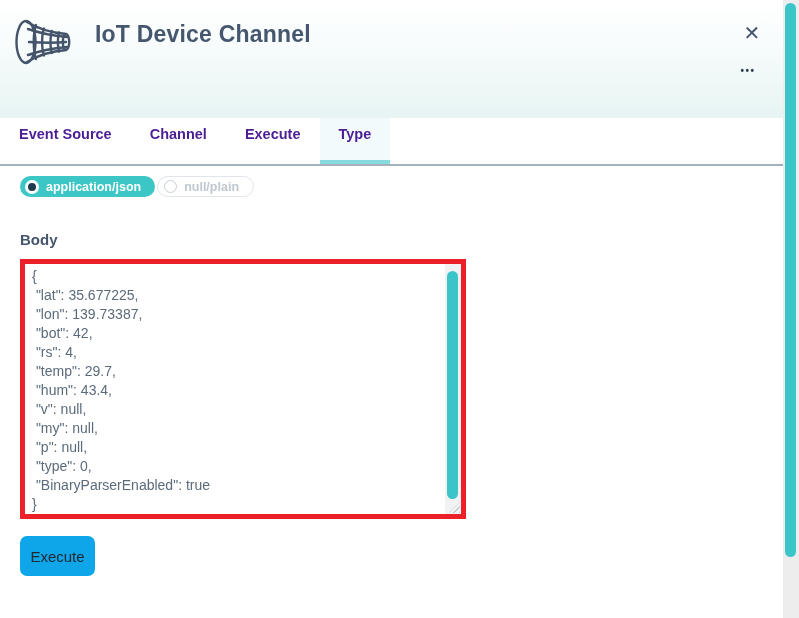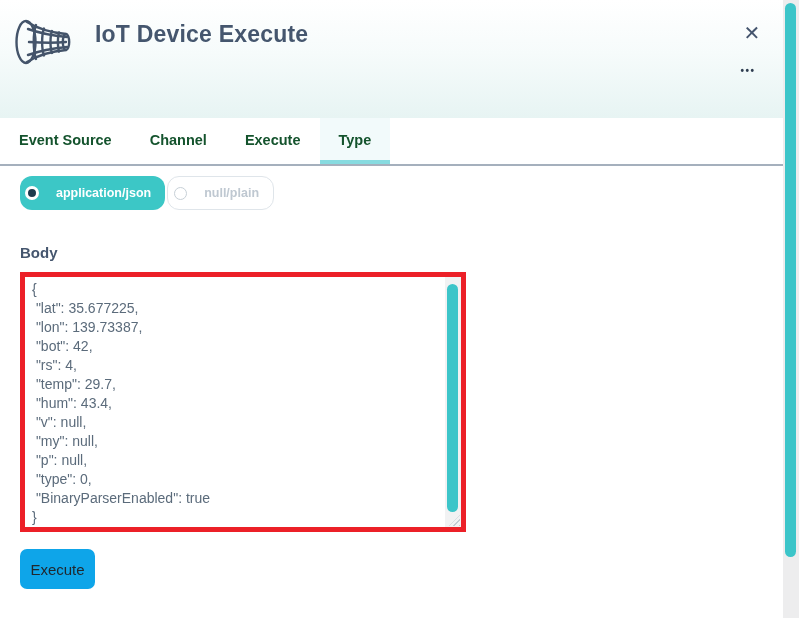--- a/index.html
+++ b/index.html
@@ -45,39 +45,39 @@
     color: #2e3d50; line-height: 18px; text-align: center;
   }
 
   
   .tabs {
     display: flex; height: 48px; align-items: stretch;
     border-bottom: 2px solid #a5b0bd;
     background: #ffffff;
   }
   .tab {
-    display: flex; align-items: flex-end; padding: 16px 19px;
-    font-size: 14.5px; font-weight: bold; color: #14532d; cursor: pointer;
+    display: flex; align-items: flex-start; padding: 8px 19px;
+    font-size: 14.5px; font-weight: bold; color: #4c1d95; cursor: pointer;
     white-space: nowrap;
   }
   .tab--active {
     background: #f2fafb;
     box-shadow: inset 0 -4px 0 #87dbe0;
   }
 
   
   .content { padding-left: 20px; }
   .section-label { font-size: 15px; font-weight: bold; color: #45566e; }
   .label-content-type { margin-top: 22px; }
   .label-body { margin-top: 34px; }
 
   .pill-group { margin-top: 10px; display: flex; align-items: center; }
   .pill {
-    height: 34px; border-radius: 12px;
-    display: inline-flex; align-items: center; gap: 17px;
+    height: 21px; border-radius: 12px;
+    display: inline-flex; align-items: center; gap: 7px;
     font-size: 12.5px; font-weight: bold; cursor: pointer;
     white-space: nowrap;
   }
   .pill--selected {
     background: #3cc7c6; color: #ffffff; padding: 0 14px 0 5px;
     position: relative; z-index: 1;
   }
   .pill--plain {
     background: #ffffff; border: 1.5px solid #dfe5ea; color: #bfc8d1;
     padding: 0 14px 0 6px; margin-left: 2px;
@@ -142,21 +142,21 @@
         <path d="M15 13 C 29 18, 43 20, 54 21"></path>
         <path d="M16 26 C 30 27, 44 27, 53 26"></path>
         <path d="M15 39 C 29 34, 43 32, 54 31"></path>
         <path d="M23 9 C 20 17, 20 35, 23 43"></path>
         <path d="M31 12.5 C 28.5 19, 28.5 33, 31 39.5"></path>
         <path d="M39 15 C 37 20, 37 32, 39 37"></path>
         <path d="M46 16.5 C 44.5 21, 44.5 31, 46 35.5"></path>
       </g>
     </svg>
   </span>
-  <div class="page-title">IoT Device Execute</div>
+  <div class="page-title">IoT Device Channel</div>
   <button class="close-btn">✕</button>
   <button class="menu-btn">•••</button>
 </div>
 
 <div class="tabs">
   <div class="tab">
     <span>Event Source</span>
   </div>
   <div class="tab">
     <span>Channel</span>

